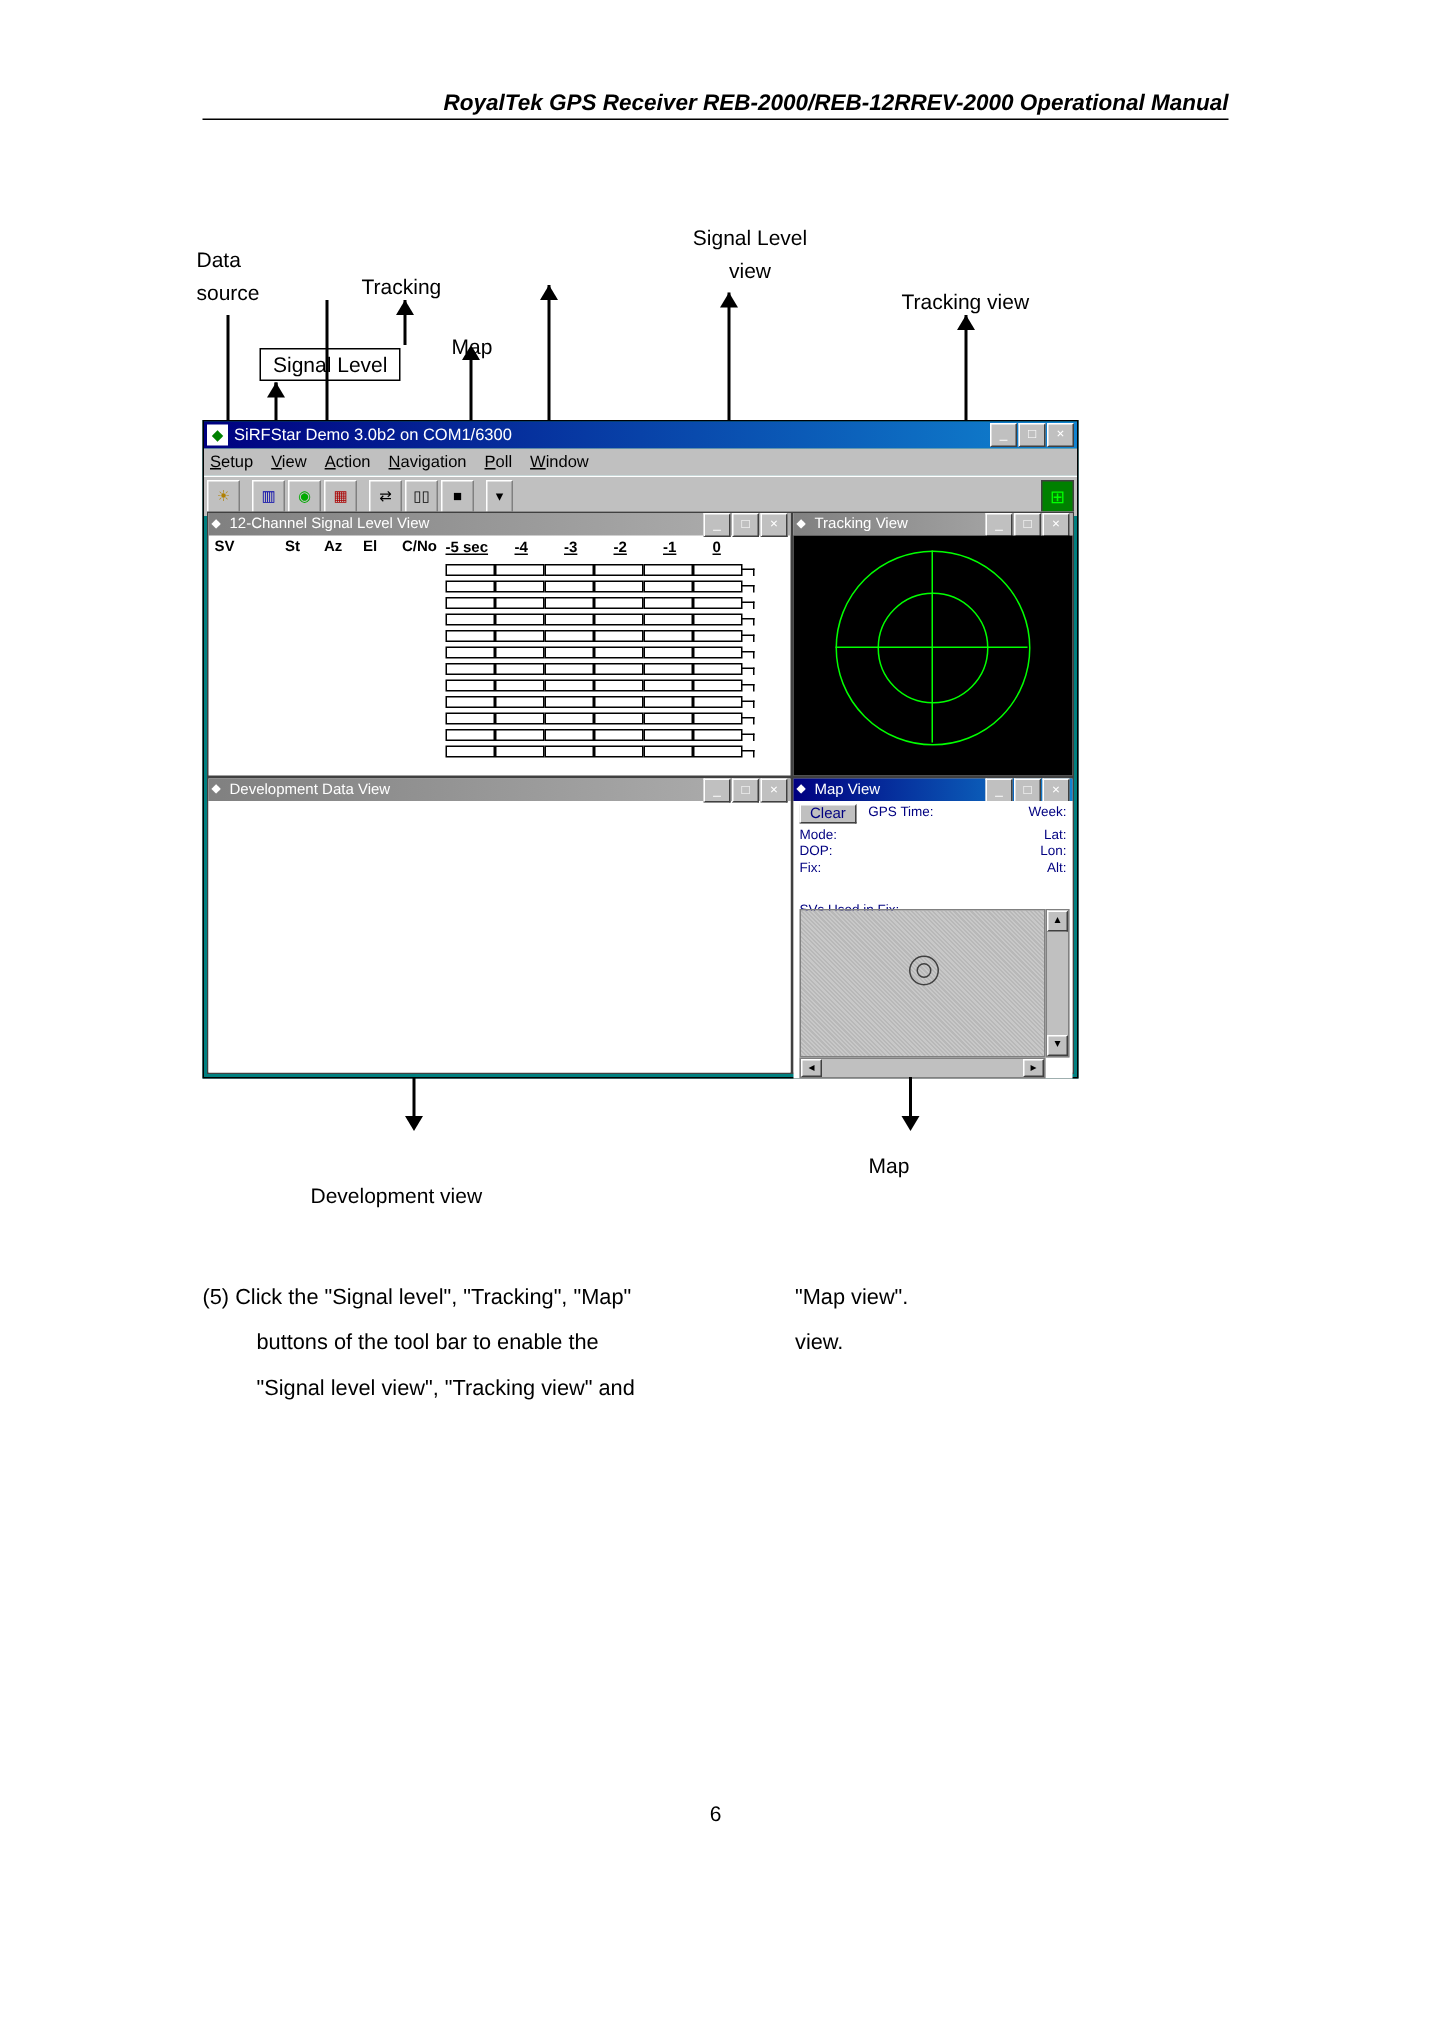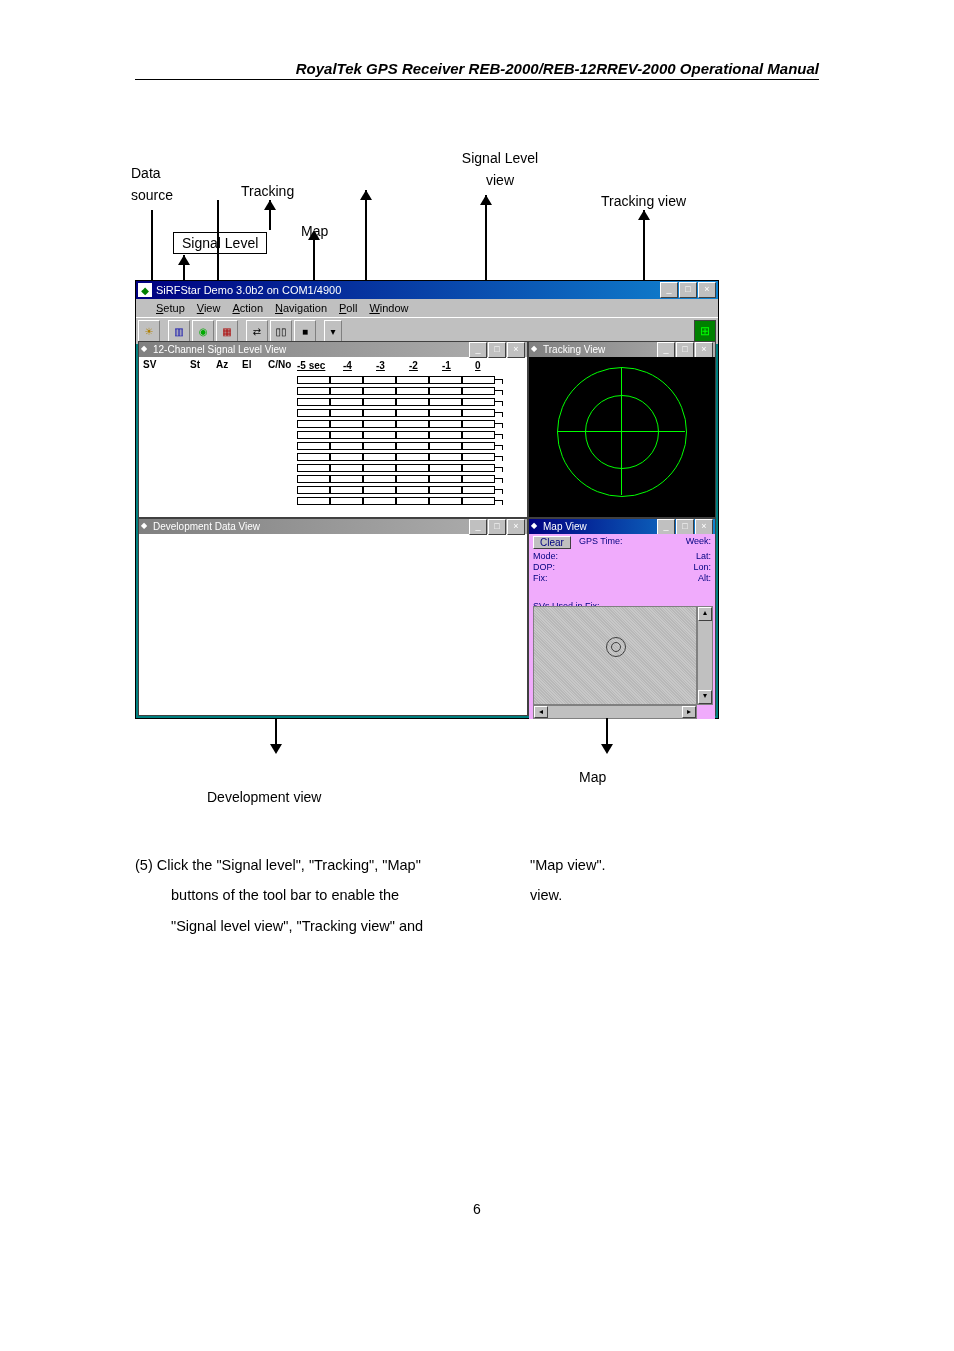--- a/index.html
+++ b/index.html
@@ -99,21 +99,21 @@
     border-bottom-color: #404040;
     font-size: 9px;
     text-align: center;
     line-height: 12px;
     cursor: pointer;
   }
   .menubar {
     background: #c0c0c0;
     display: flex;
     font-size: 11px;
-    padding: 1px 20px;
+    padding: 1px 4px;
     gap: 12px;
     height: 16px;
     align-items: center;
   }
   .menubar span { cursor: pointer; }
   .menubar span u { text-decoration: underline; }
   .toolbar {
     background: #c0c0c0;
     display: flex;
     align-items: center;
@@ -214,21 +214,21 @@
     background: #000;
     height: calc(100% - 15px);
     position: relative;
   }
   .track-circle {
     position: absolute;
     border: 1px solid #0f0;
     border-radius: 50%;
   }
   .map-content {
-    background: #f0abfc;
+    background: #ffffff;
     height: calc(100% - 15px);
     font-size: 10px;
     padding: 2px 4px;
     position: relative;
   }
   .map-clear {
     background: #c0c0c0;
     border: 1px solid #fff;
     border-right-color: #404040;
     border-bottom-color: #404040;
@@ -342,21 +342,21 @@
     <div class="arrow-line-v" style="left:350px; top:75px; height:130px"></div>
     <div class="arrow-head-up" style="left:345px; top:75px"></div>
     <div class="arrow-head-down" style="left:345px; top:203px"></div>
     <div class="arrow-line-v" style="left:508px; top:90px; height:115px"></div>
     <div class="arrow-head-up" style="left:503px; top:90px"></div>
     <div class="arrow-head-down" style="left:503px; top:203px"></div>
 
     <div class="app-window">
       <div class="titlebar">
         <span class="win-icon">◆</span>
-        <span>SiRFStar Demo 3.0b2 on COM1/4900</span>
+        <span>SiRFStar Demo 3.0b2 on COM1/6300</span>
         <span class="spacer"></span>
         <span class="win-btns">
           <span class="win-btn">_</span>
           <span class="win-btn">□</span>
           <span class="win-btn">×</span>
         </span>
       </div>
       <div class="menubar">
         <span><u>S</u>etup</span>
         <span><u>V</u>iew</span>

